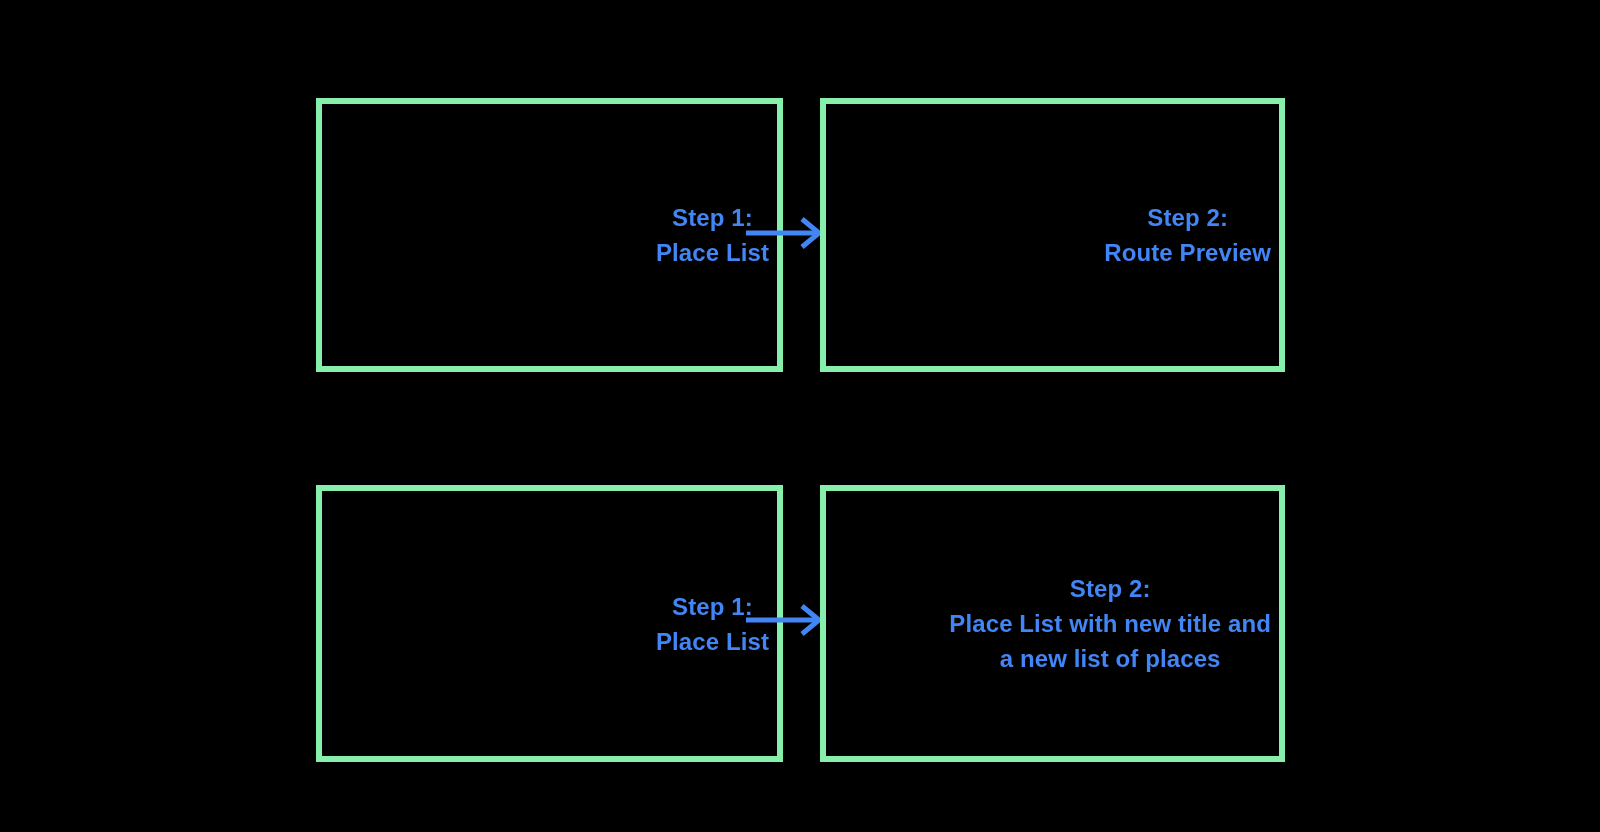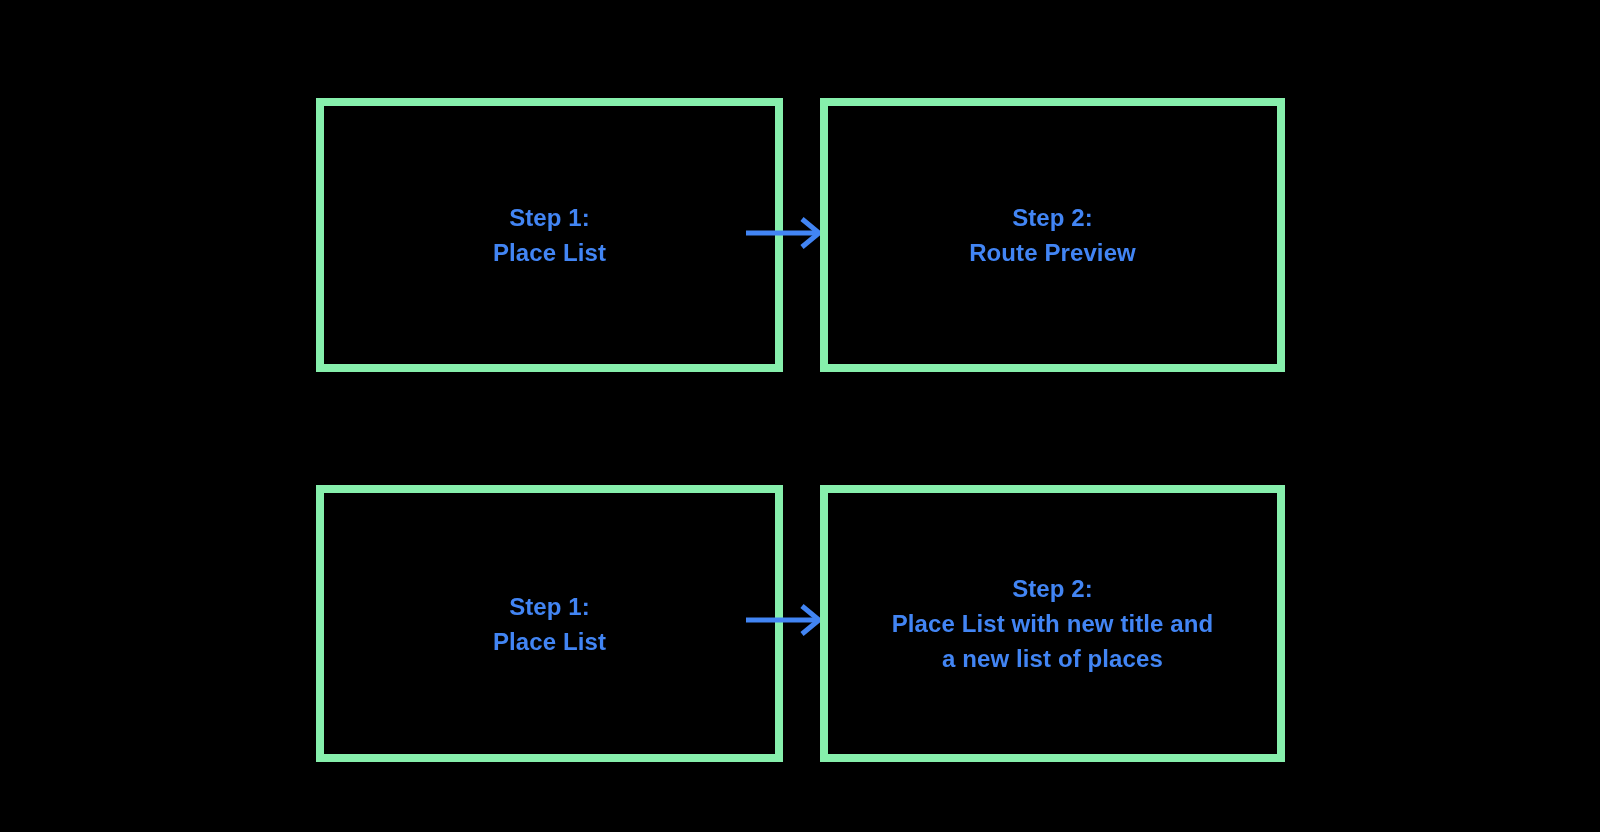--- a/index.html
+++ b/index.html
@@ -18,25 +18,25 @@
     position: relative;
     width: 1600px;
     height: 832px;
     background: #000000;
   }
 
   
   .node {
     position: absolute;
     box-sizing: border-box;
-    border: 8px solid #86efac;
+    border: 6px solid #86efac;
     background: transparent;
     display: flex;
     align-items: center;
-    justify-content: center;
+    justify-content: flex-end;
     text-align: center;
   }
   .node-label {
     color: #4285f4;
     font-size: 24px;
     font-weight: bold;
     line-height: 35px;
     letter-spacing: 0.1px;
     white-space: pre-line;
     padding: 0 8px;

